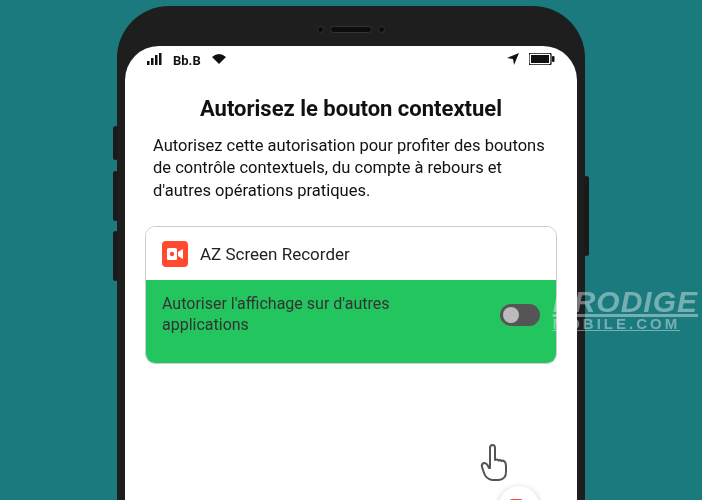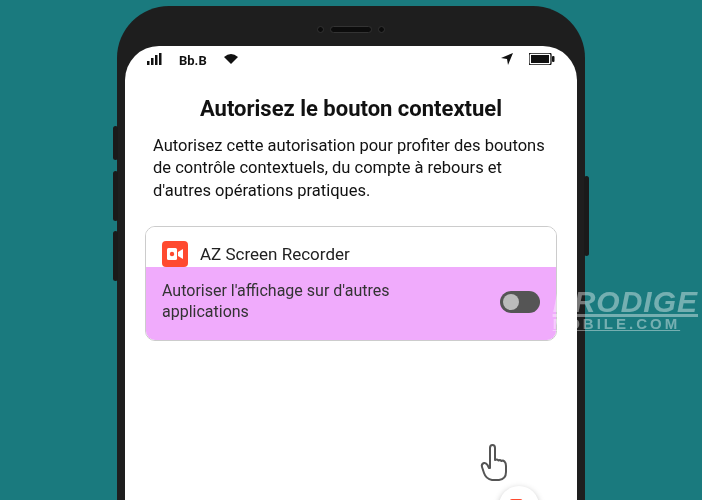--- a/index.html
+++ b/index.html
@@ -52,21 +52,21 @@
   .status-bar {
     height: 28px;
     display: flex;
     align-items: center;
     justify-content: space-between;
     padding: 0 22px;
     font-size: 13px;
     font-weight: 700;
     color: #111;
   }
-  .status-left, .status-right { display: flex; align-items: center; gap: 16px; }
+  .status-left, .status-right { display: flex; align-items: center; gap: 10px; }
   .page-title {
     text-align: center;
     font-size: 22px;
     font-weight: 700;
     color: #111;
     margin: 22px 16px 14px;
   }
   .page-desc {
     font-size: 16.5px;
     line-height: 1.35;
@@ -77,37 +77,37 @@
     margin: 0 20px;
     border: 1px solid #ccc;
     border-radius: 10px;
     background: #fff;
     overflow: hidden;
   }
   .app-row {
     display: flex;
     align-items: center;
     gap: 12px;
-    padding: 14px 16px 0;
+    padding: 14px 16px 13px;
     background: #fff;
   }
   .app-icon {
     width: 26px; height: 26px;
     background: #ff4a2f;
     border-radius: 4px;
     display: flex; align-items: center; justify-content: center;
   }
   .app-name { font-size: 17px; color: #222; }
   .perm-row {
     display: flex;
     align-items: center;
     justify-content: space-between;
     gap: 1px;
-    padding: 14px 16px 18px;
-    background: #f0abfc;
+    padding: 14px 16px 28px;
+    background: #22c55e;
   }
   .perm-label { font-size: 16px; color: #333; line-height: 1.3; max-width: 280px; }
   .toggle {
     width: 40px; height: 22px;
     background: #555;
     border-radius: 12px;
     position: relative;
     flex-shrink: 0;
   }
   .toggle::after {

